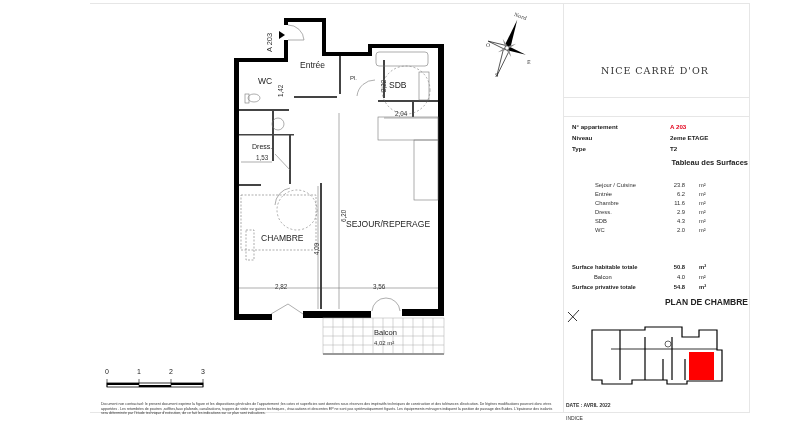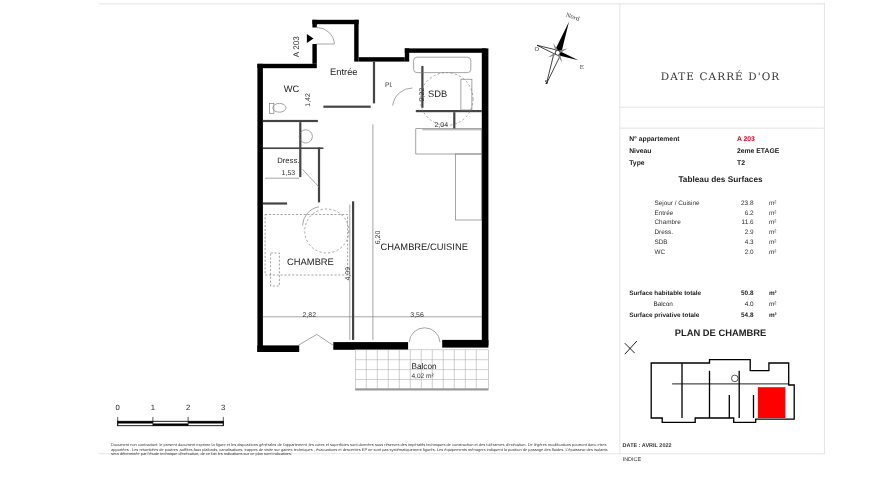--- a/index.html
+++ b/index.html
@@ -11,21 +11,21 @@
   .frame-line { position: absolute; background: #e6e6e6; }
 
   .brand { position: absolute; left: 562px; top: 65px; width: 186px; text-align: center;
            font-family: "DejaVu Serif", serif; font-size: 9.5px; letter-spacing: 1px; color: #333; }
 
   .info-row { position: absolute; left: 572px; width: 180px; font-size: 6.2px; font-weight: bold; color: #222; }
   .info-row .lbl { position: absolute; left: 0; }
   .info-row .val { position: absolute; left: 98px; }
   .info-row .val.red { color: #e3001b; }
 
-  .tbl-title { position: absolute; left: 562px; width: 186px; text-align: center; font-size: 7.5px; font-weight: bold; color: #222; }
+  .tbl-title { position: absolute; left: 562px; width: 186px; text-align: right; font-size: 7.5px; font-weight: bold; color: #222; }
 
   .surf-row { position: absolute; left: 595px; width: 150px; font-size: 5.8px; color: #333; }
   .surf-row .n { position: absolute; left: 0; }
   .surf-row .v { position: absolute; left: 66px; width: 24px; text-align: right; }
   .surf-row .u { position: absolute; left: 104px; }
 
   .tot-row { position: absolute; left: 572px; width: 180px; font-size: 5.8px; font-weight: bold; color: #222; }
   .tot-row .n { position: absolute; left: 0; }
   .tot-row .v { position: absolute; left: 89px; width: 24px; text-align: right; }
   .tot-row .u { position: absolute; left: 127px; }
@@ -180,21 +180,21 @@
     </g>
     <rect x="102" y="30" width="25" height="28" fill="#ff0000"></rect>
     <circle cx="81" cy="22" r="3" fill="none" stroke="#000" stroke-width="0.6"></circle>
   </g>
   <g transform="translate(573,316)" stroke="#000" stroke-width="0.8">
     <line x1="-5" y1="6" x2="6" y2="-6"></line>
     <line x1="-5" y1="-4" x2="4" y2="5"></line>
   </g>
 </svg>
 
-<div class="brand">DATE CARRÉ D'OR</div>
+<div class="brand">NICE CARRÉ D'OR</div>
 
 <div class="info-row" style="top:123px;">
   <span class="lbl">N° appartement</span>
   <span class="val red">A 203</span>
 </div>
 <div class="info-row" style="top:134px;">
   <span class="lbl">Niveau</span>
   <span class="val">2eme ETAGE</span>
 </div>
 <div class="info-row" style="top:145px;">
@@ -261,21 +261,21 @@
 <div class="small-label" style="left:527px;top:59px;font-family:'DejaVu Serif',serif;">E</div>
 <div class="small-label" style="left:495px;top:72px;font-family:'DejaVu Serif',serif;">S</div>
 
 <div class="dim-label vert" style="left:265px;top:52px;font-size:7.5px;">A 203</div>
 <div class="room-label" style="left:300px;top:60px;">Entrée</div>
 <div class="room-label" style="left:258px;top:76px;">WC</div>
 <div class="small-label" style="left:350px;top:75px;font-size:6px;">Pl.</div>
 <div class="room-label" style="left:389px;top:80px;">SDB</div>
 <div class="room-label" style="left:252px;top:143px;font-size:7px;">Dress.</div>
 <div class="room-label" style="left:261px;top:233px;">CHAMBRE</div>
-<div class="room-label" style="left:346px;top:219px;">CHAMBRE/CUISINE</div>
+<div class="room-label" style="left:346px;top:219px;">SEJOUR/REPERAGE</div>
 <div class="room-label" style="left:374px;top:328px;font-size:7.5px;">Balcon</div>
 <div class="small-label" style="left:374px;top:340px;font-size:6px;">4,02 m²</div>
 
 <div class="dim-label vert" style="left:277px;top:97px;">1,42</div>
 <div class="dim-label vert" style="left:380px;top:92px;">2,22</div>
 <div class="dim-label" style="left:395px;top:110px;">2,04</div>
 <div class="dim-label" style="left:256px;top:154px;">1,53</div>
 <div class="dim-label vert" style="left:340px;top:222px;">6,20</div>
 <div class="dim-label vert" style="left:313px;top:255px;">4,09</div>
 <div class="dim-label" style="left:275px;top:283px;">2,82</div>

